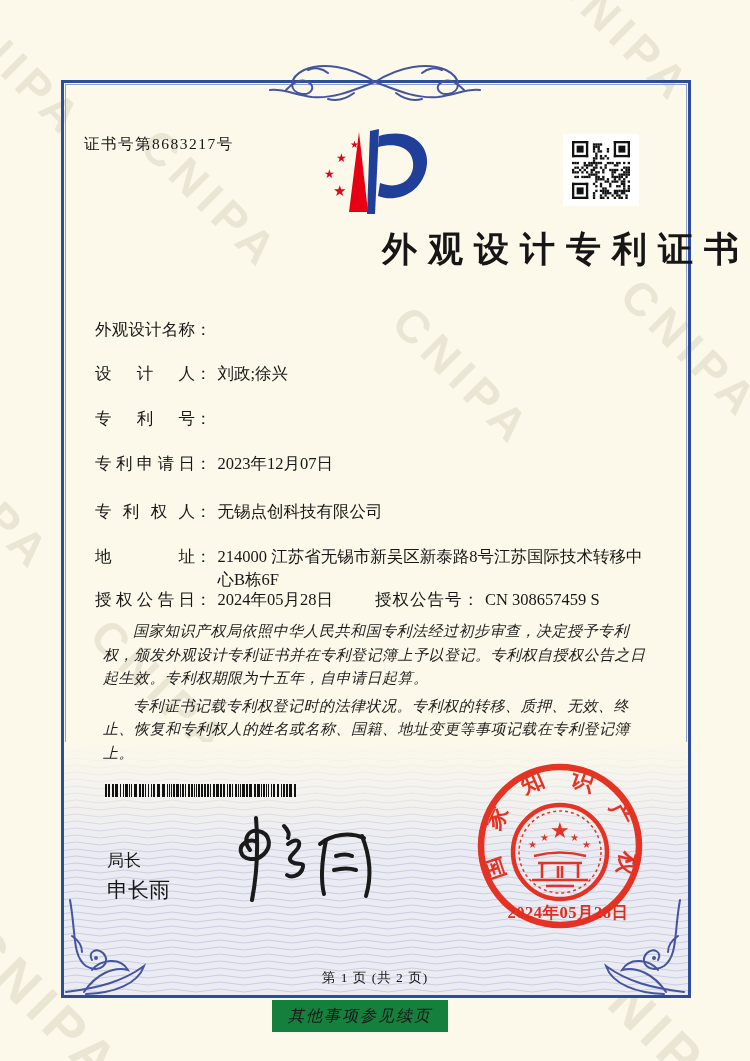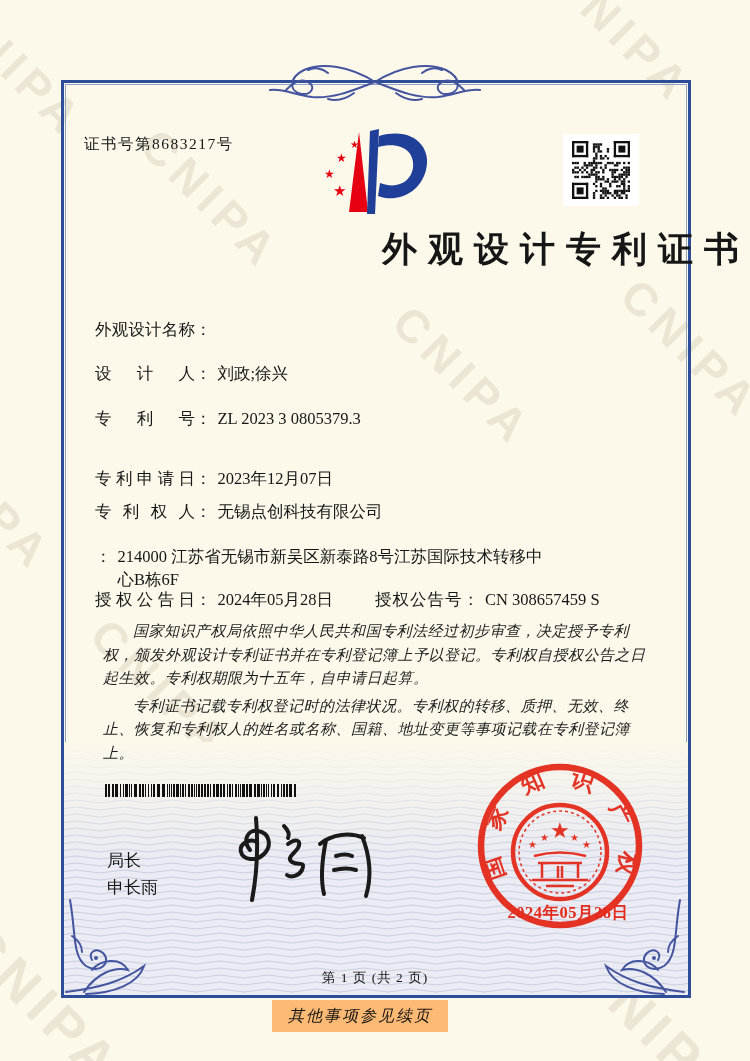--- a/index.html
+++ b/index.html
@@ -44,32 +44,32 @@
   .legal{
     position:absolute; left:95px; top:620px; width:562px;
     font-size:15px; line-height:23.5px; font-style:italic; color:#1c1c1c;
   }
   .legal p{margin:0 0 4px 8px; text-indent:2em; letter-spacing:0.5px;}
   
   .band{position:absolute; left:64px; top:742px; width:624px; height:253px;}
   .barcode{position:absolute; left:105px; top:784px;}
   .signer-title{position:absolute; left:107px; top:849px; font-size:17px;
     font-family:"Liberation Sans","DejaVu Sans",sans-serif;}
-  .signer-name{position:absolute; left:107px; top:876px; font-size:17px;
+  .signer-name{position:absolute; left:107px; top:876px; font-size:21px;
     font-family:"Liberation Sans","DejaVu Sans",sans-serif;}
   .signature{position:absolute; left:218px; top:812px;}
   .seal{position:absolute; left:470px; top:756px;}
   .seal-date{
     position:absolute; left:498px; top:902px; width:140px; text-align:center;
     font-size:16.5px; font-weight:700; color:var(--seal-red); letter-spacing:0.5px;
   }
   .page-num{position:absolute; left:0; right:0; top:969px; text-align:center; font-size:13.5px; letter-spacing:1px;}
   .continuation{
     position:absolute; left:272px; top:1000px; width:176px; height:32px;
-    background:#fdba74; text-align:center; line-height:32px;
+    background:#15803d; text-align:center; line-height:32px;
     font-size:16px; font-style:italic; letter-spacing:2px;
   }
   
   .orn-top{position:absolute; left:264px; top:59px;}
   .orn-bl{position:absolute; left:62px; top:896px;}
   .orn-br{position:absolute; left:598px; top:896px; transform:scaleX(-1);}
 </style>
 </head>
 <body>
 
@@ -356,33 +356,33 @@
       <span class="colon">：</span>
   </div>
   <div class="row" style="top:362px">
     <span class="lbl">设计人</span>
       <span class="colon">：</span>
     <span class="val">刘政;徐兴</span>
   </div>
   <div class="row" style="top:407px">
     <span class="lbl">专利号</span>
       <span class="colon">：</span>
-    <span class="val">ZL 2023 3 0805379.3</span>
-  </div>
-  <div class="row" style="top:467px">
+  </div>
+  <div class="row" style="top:452px">
     <span class="lbl">专利申请日</span>
       <span class="colon">：</span>
     <span class="val">2023年12月07日</span>
   </div>
   <div class="row" style="top:500px">
     <span class="lbl">专利权人</span>
       <span class="colon">：</span>
     <span class="val">无锡点创科技有限公司</span>
   </div>
   <div class="row" style="top:545px">
+    <span class="lbl">地址</span>
       <span class="colon">：</span>
     <span class="val">214000 江苏省无锡市新吴区新泰路8号江苏国际技术转移中心B栋6F</span>
   </div>
   <div class="row" style="top:588px">
     <span class="lbl">授权公告日</span>
       <span class="colon">：</span>
     <span class="val">2024年05月28日</span>
   </div>
   <div class="row2">
     <span class="lbl2">授权公告号</span>

